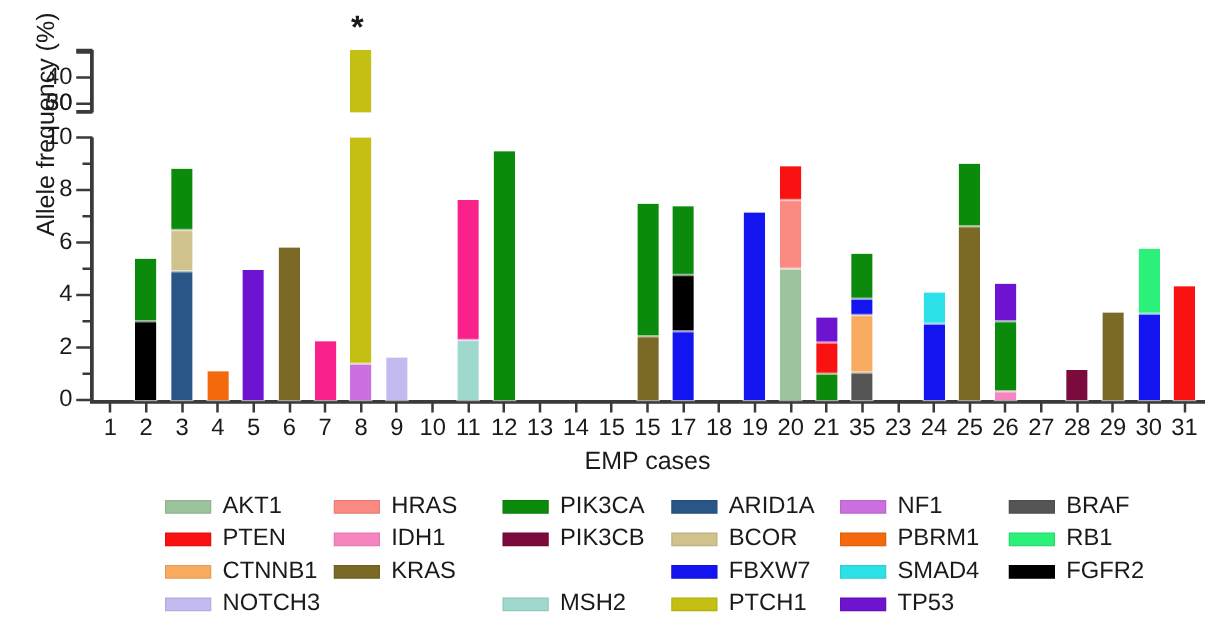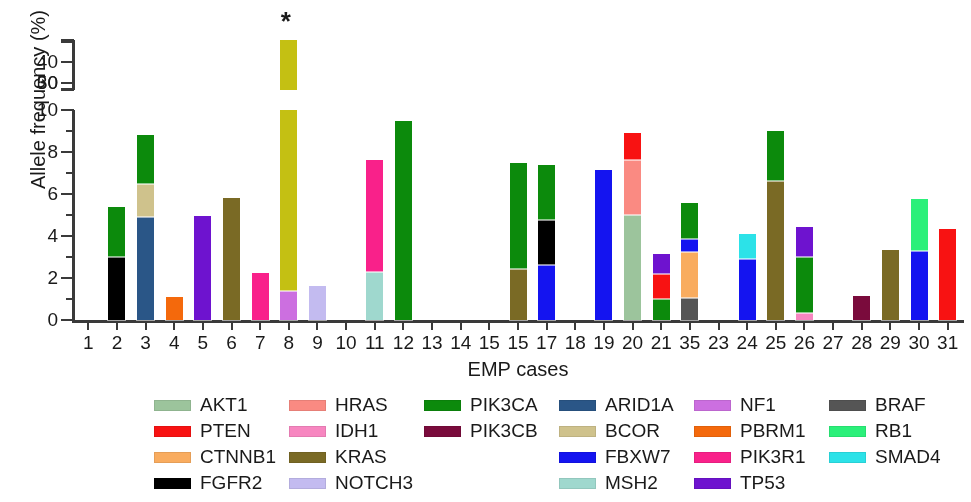--- a/index.html
+++ b/index.html
@@ -77,21 +77,21 @@
     position: absolute;
     font-size: 26px;
     font-weight: bold;
     line-height: 1;
     left: 277px; top: 8px;
   }
 
   
   #legend {
     position: absolute;
-    left: 154px; top: 392px;
+    left: 132px; top: 392px;
     width: 810px; height: 106px;
     display: grid;
     grid-template-columns: repeat(6, 135px);
     grid-auto-rows: 26px;
     align-items: center;
   }
   .legend-item { display: flex; align-items: center; gap: 9px; }
   .legend-swatch {
     width: 37px; height: 11px;
     flex: 0 0 37px;
@@ -354,38 +354,38 @@
       <div class="legend-item">
         <span class="legend-swatch" style="background: rgb(122, 106, 37);"></span>
         <span class="legend-label">KRAS</span>
       </div>
       <div class="legend-item"></div>
       <div class="legend-item">
         <span class="legend-swatch" style="background: rgb(20, 20, 240);"></span>
         <span class="legend-label">FBXW7</span>
       </div>
       <div class="legend-item">
-        <span class="legend-swatch" style="background: rgb(249, 33, 138);"></span>
-        <span class="legend-label">PIK3R1</span>
-      </div>
-      <div class="legend-item">
         <span class="legend-swatch" style="background: rgb(44, 226, 232);"></span>
         <span class="legend-label">SMAD4</span>
       </div>
       <div class="legend-item">
         <span class="legend-swatch" style="background: rgb(0, 0, 0);"></span>
         <span class="legend-label">FGFR2</span>
       </div>
       <div class="legend-item">
         <span class="legend-swatch" style="background: rgb(195, 187, 240);"></span>
         <span class="legend-label">NOTCH3</span>
       </div>
       <div class="legend-item"></div>
       <div class="legend-item">
         <span class="legend-swatch" style="background: rgb(159, 216, 206);"></span>
         <span class="legend-label">MSH2</span>
       </div>
       <div class="legend-item">
+        <span class="legend-swatch" style="background: rgb(196, 192, 19);"></span>
+        <span class="legend-label">PTCH1</span>
+      </div>
+      <div class="legend-item">
         <span class="legend-swatch" style="background: rgb(110, 19, 207);"></span>
         <span class="legend-label">TP53</span>
       </div>
     </div>
 </div>
 
 </body></html>

